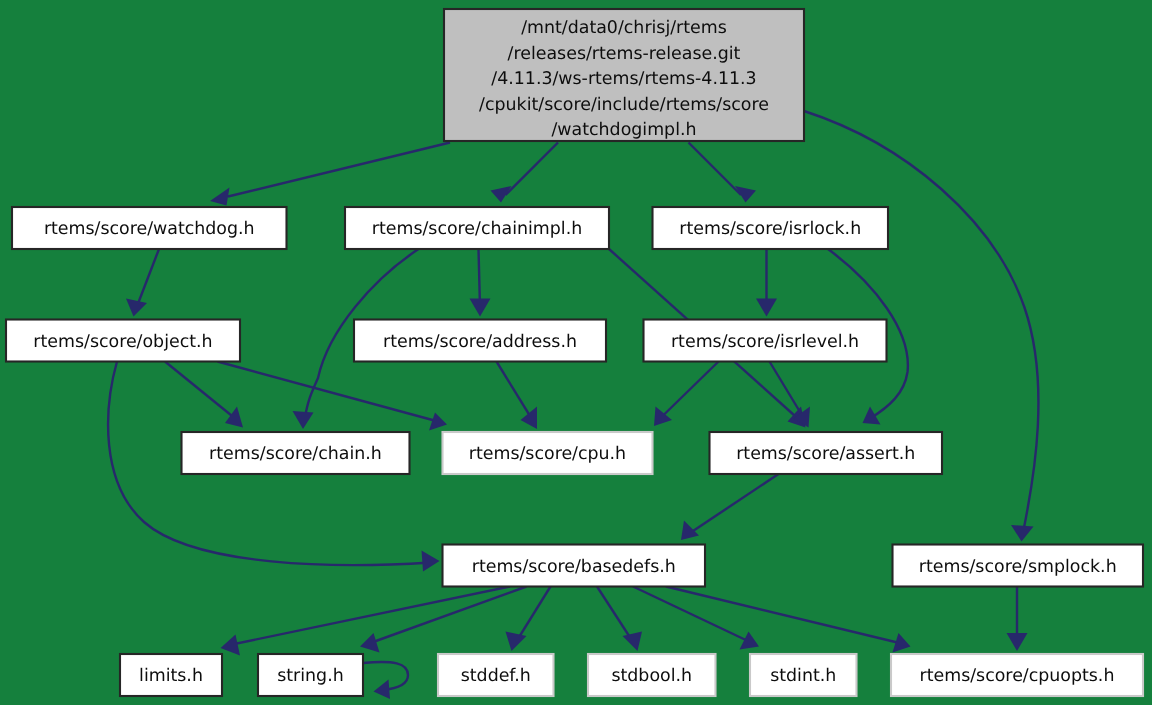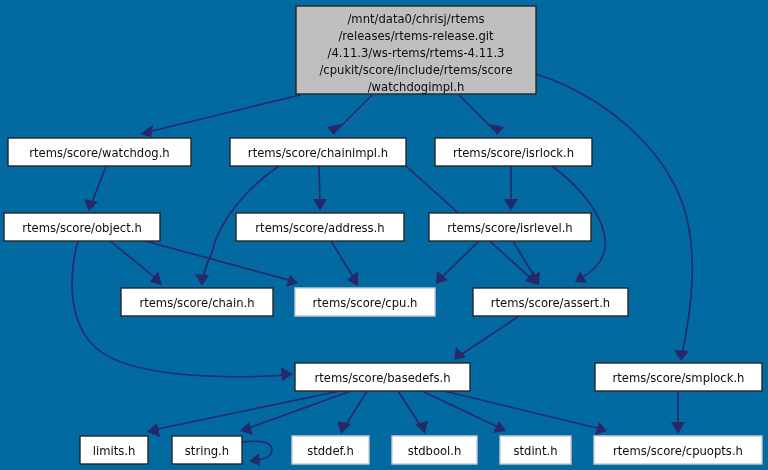--- a/index.html
+++ b/index.html
@@ -5,21 +5,21 @@
 <style>
   html, body {
     margin: 0;
     padding: 0;
     background: #ffffff;
   }
   #graph-root {
     position: relative;
     width: 768px;
     height: 470px;
-    background: #0369a1;
+    background: #15803d;
     font-family: "DejaVu Sans", "Liberation Sans", sans-serif;
     overflow: hidden;
   }
   svg#dep-graph {
     display: block;
     width: 768px;
     height: 470px;
   }
   .edge {
     fill: none;

